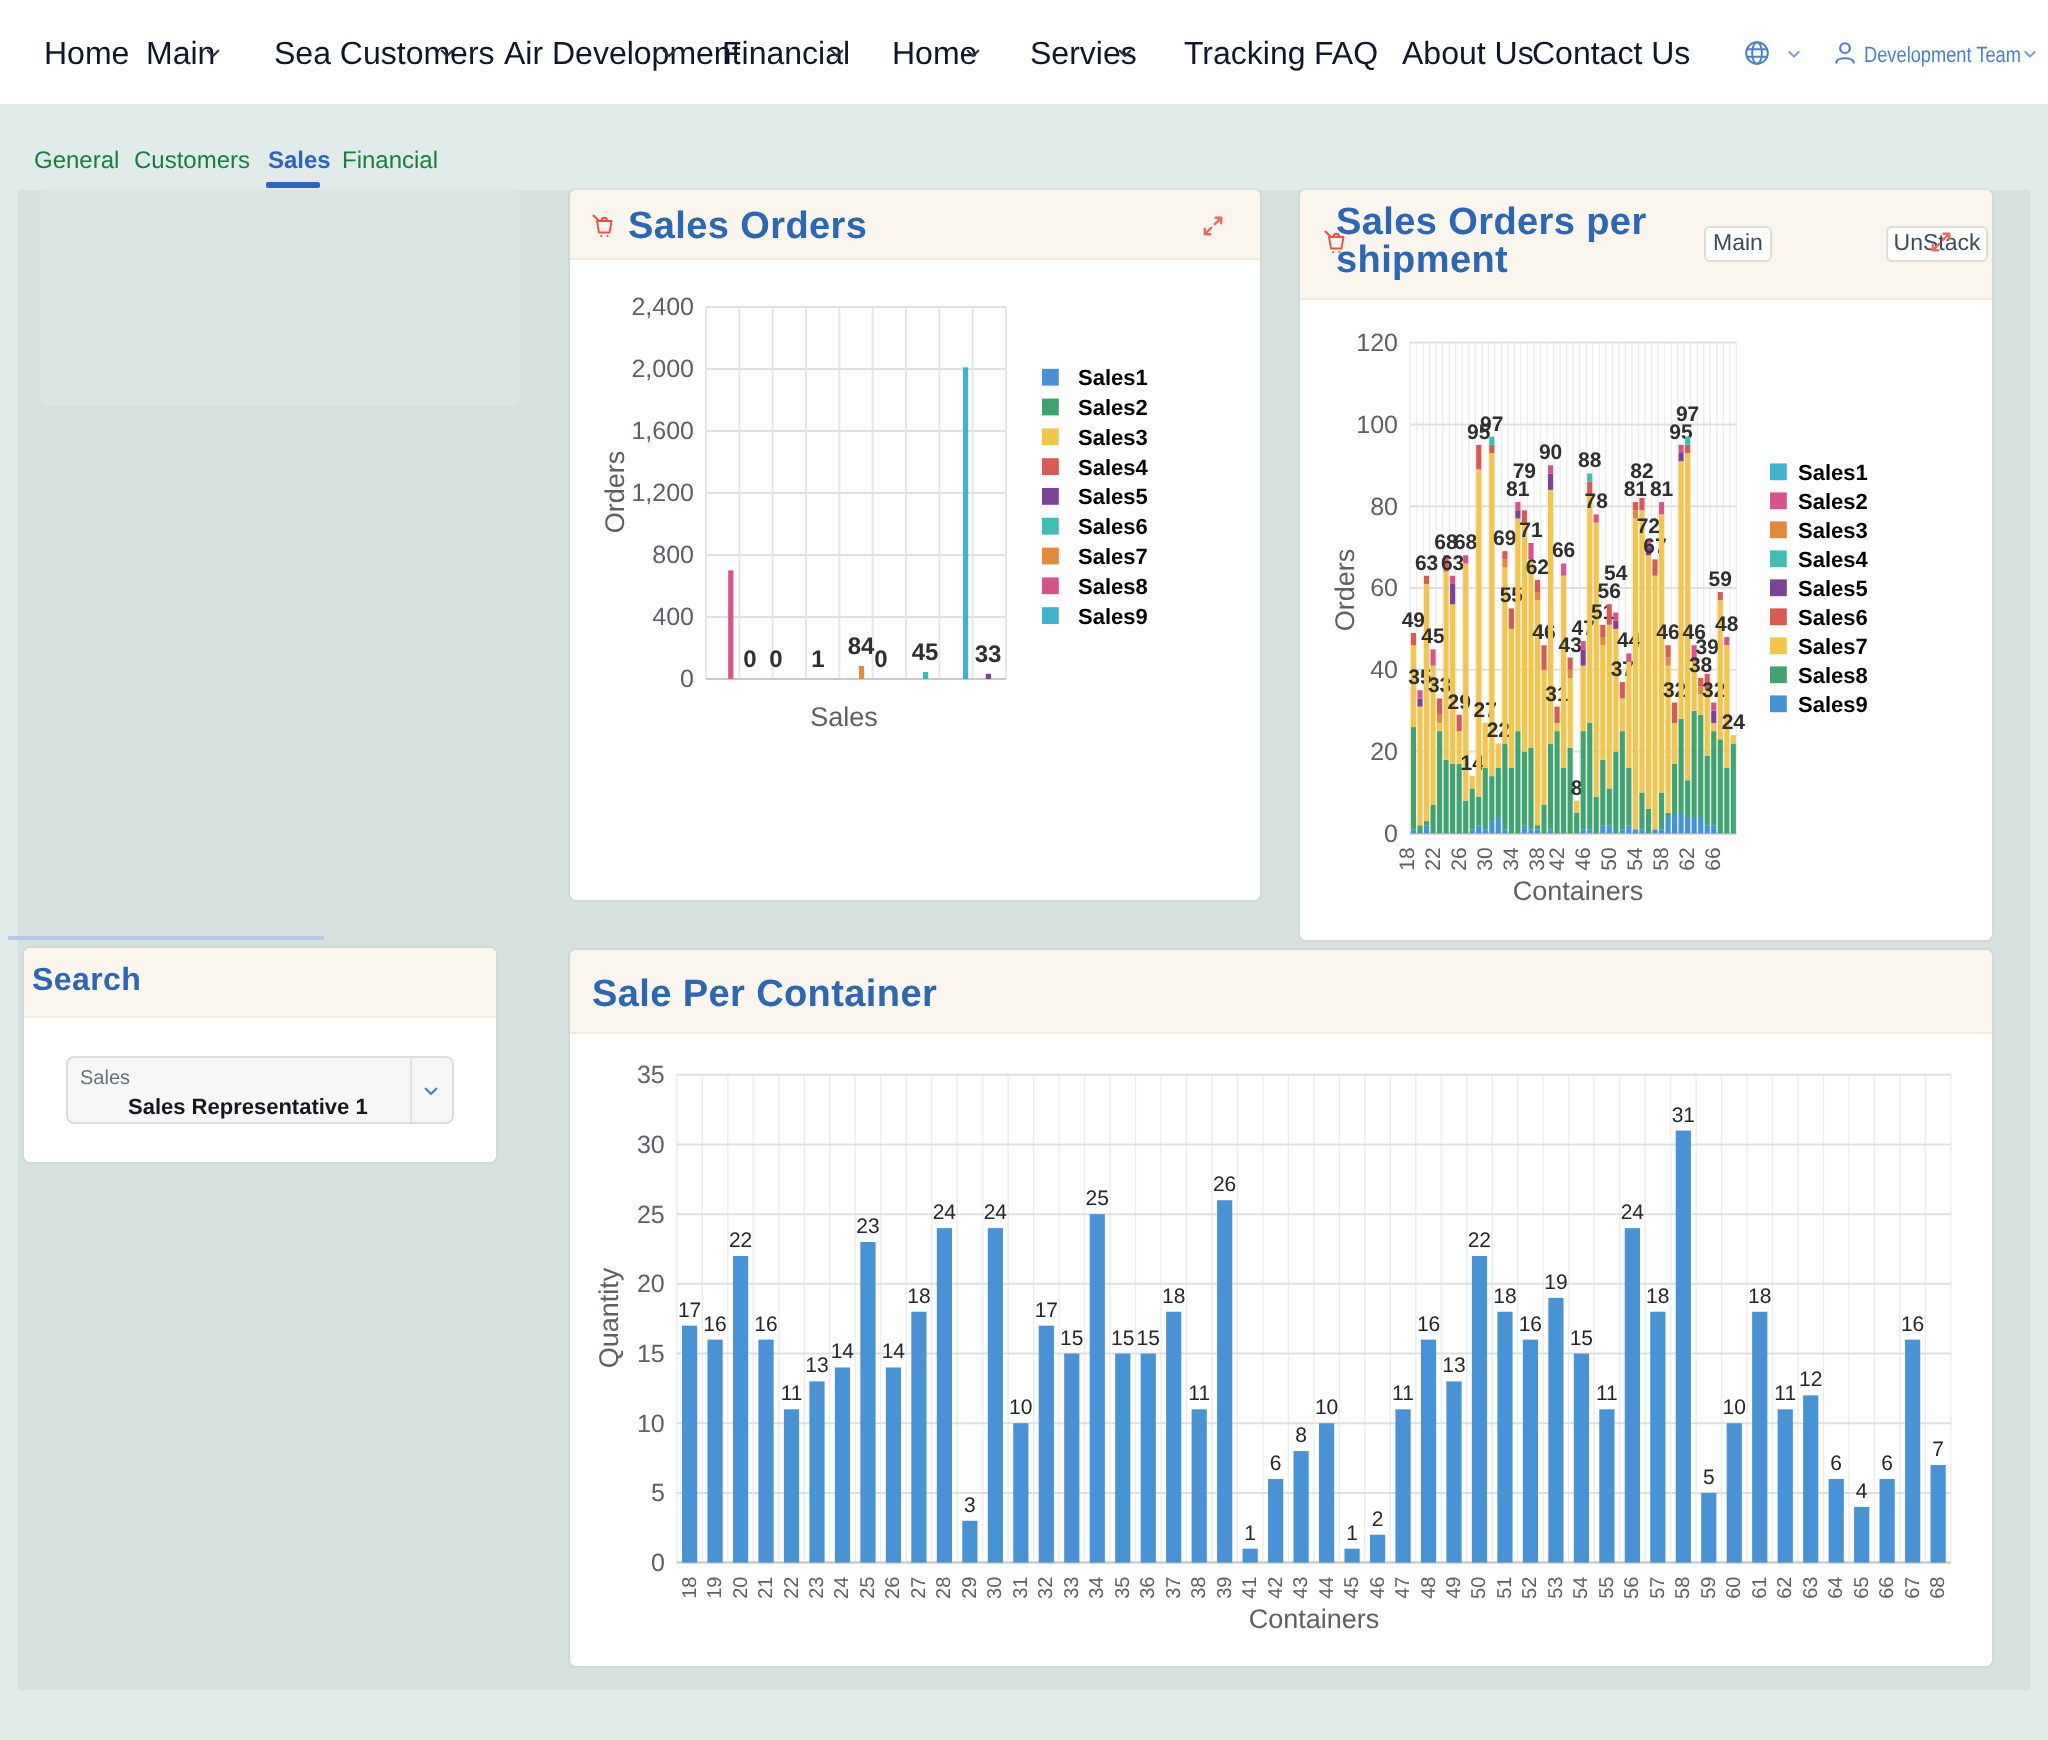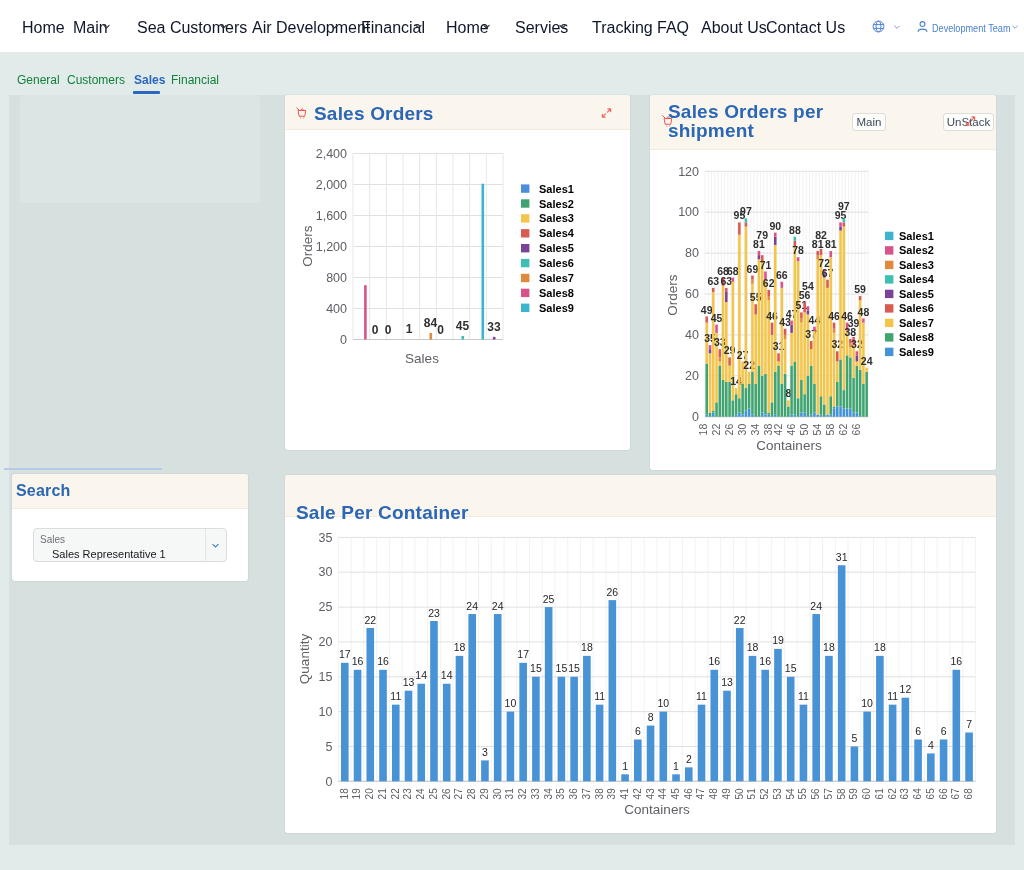--- a/index.html
+++ b/index.html
@@ -506,28 +506,28 @@
     <rect x="235" y="197.7" width="8.4" height="8.4" fill="#4492d8"></rect>
     <text x="249" y="205.9" font-size="11" font-weight="bold" fill="#000">Sales9</text>
   </svg>
 
 <div class="panel" style="left:12px;top:474px;width:236px;height:107px"></div>
 <div class="phead" style="left:12px;top:474px;width:236px;height:35px;position:absolute"></div>
 <span class="ptitle" style="left:16px;top:482px;font-size:16px">Search</span>
 <div class="abs" style="left:33px;top:528px;width:194px;height:34px;background:#f6f7f7;border:1px solid #d9dde0;border-radius:4px"></div>
 <div class="abs" style="left:205px;top:529px;width:1px;height:32px;background:#e2e5e8"></div>
 <span class="abs" style="left:40px;top:534px;font-size:10px;color:#6b7178">Sales</span>
-<span class="abs" style="left:52px;top:548px;font-size:11px;font-weight:normal;color:#16181d">Sales Representative 1</span>
+<span class="abs" style="left:64px;top:548px;font-size:11px;font-weight:bold;color:#16181d">Sales Representative 1</span>
 <svg width="9" height="9" viewBox="0 0 24 24" style="position:absolute;left:211px;top:541px" fill="none" stroke="#4a80d0" stroke-width="3" stroke-linecap="round" stroke-linejoin="round">
     <path d="M5 9 L12 16 L19 9"></path>
   </svg>
 
 <div class="panel" style="left:285px;top:475px;width:711px;height:358px"></div>
 <div class="phead" style="left:285px;top:475px;width:711px;height:42px;position:absolute"></div>
-<span class="ptitle" style="left:296px;top:502px;font-size:19px">Sale Per Container</span>
+<span class="ptitle" style="left:296px;top:487px;font-size:19px">Sale Per Container</span>
 <svg width="711" height="316" viewBox="0 0 711 316" style="position:absolute;left:285px;top:517px">
     <line x1="53.43" y1="20.4" x2="53.43" y2="264.3" stroke="#ededed" stroke-width="0.7"></line>
     <line x1="66.17" y1="20.4" x2="66.17" y2="264.3" stroke="#ededed" stroke-width="0.7"></line>
     <line x1="78.91" y1="20.4" x2="78.91" y2="264.3" stroke="#ededed" stroke-width="0.7"></line>
     <line x1="91.65" y1="20.4" x2="91.65" y2="264.3" stroke="#ededed" stroke-width="0.7"></line>
     <line x1="104.39" y1="20.4" x2="104.39" y2="264.3" stroke="#ededed" stroke-width="0.7"></line>
     <line x1="117.13" y1="20.4" x2="117.13" y2="264.3" stroke="#ededed" stroke-width="0.7"></line>
     <line x1="129.87" y1="20.4" x2="129.87" y2="264.3" stroke="#ededed" stroke-width="0.7"></line>
     <line x1="142.61" y1="20.4" x2="142.61" y2="264.3" stroke="#ededed" stroke-width="0.7"></line>
     <line x1="155.35" y1="20.4" x2="155.35" y2="264.3" stroke="#ededed" stroke-width="0.7"></line>

